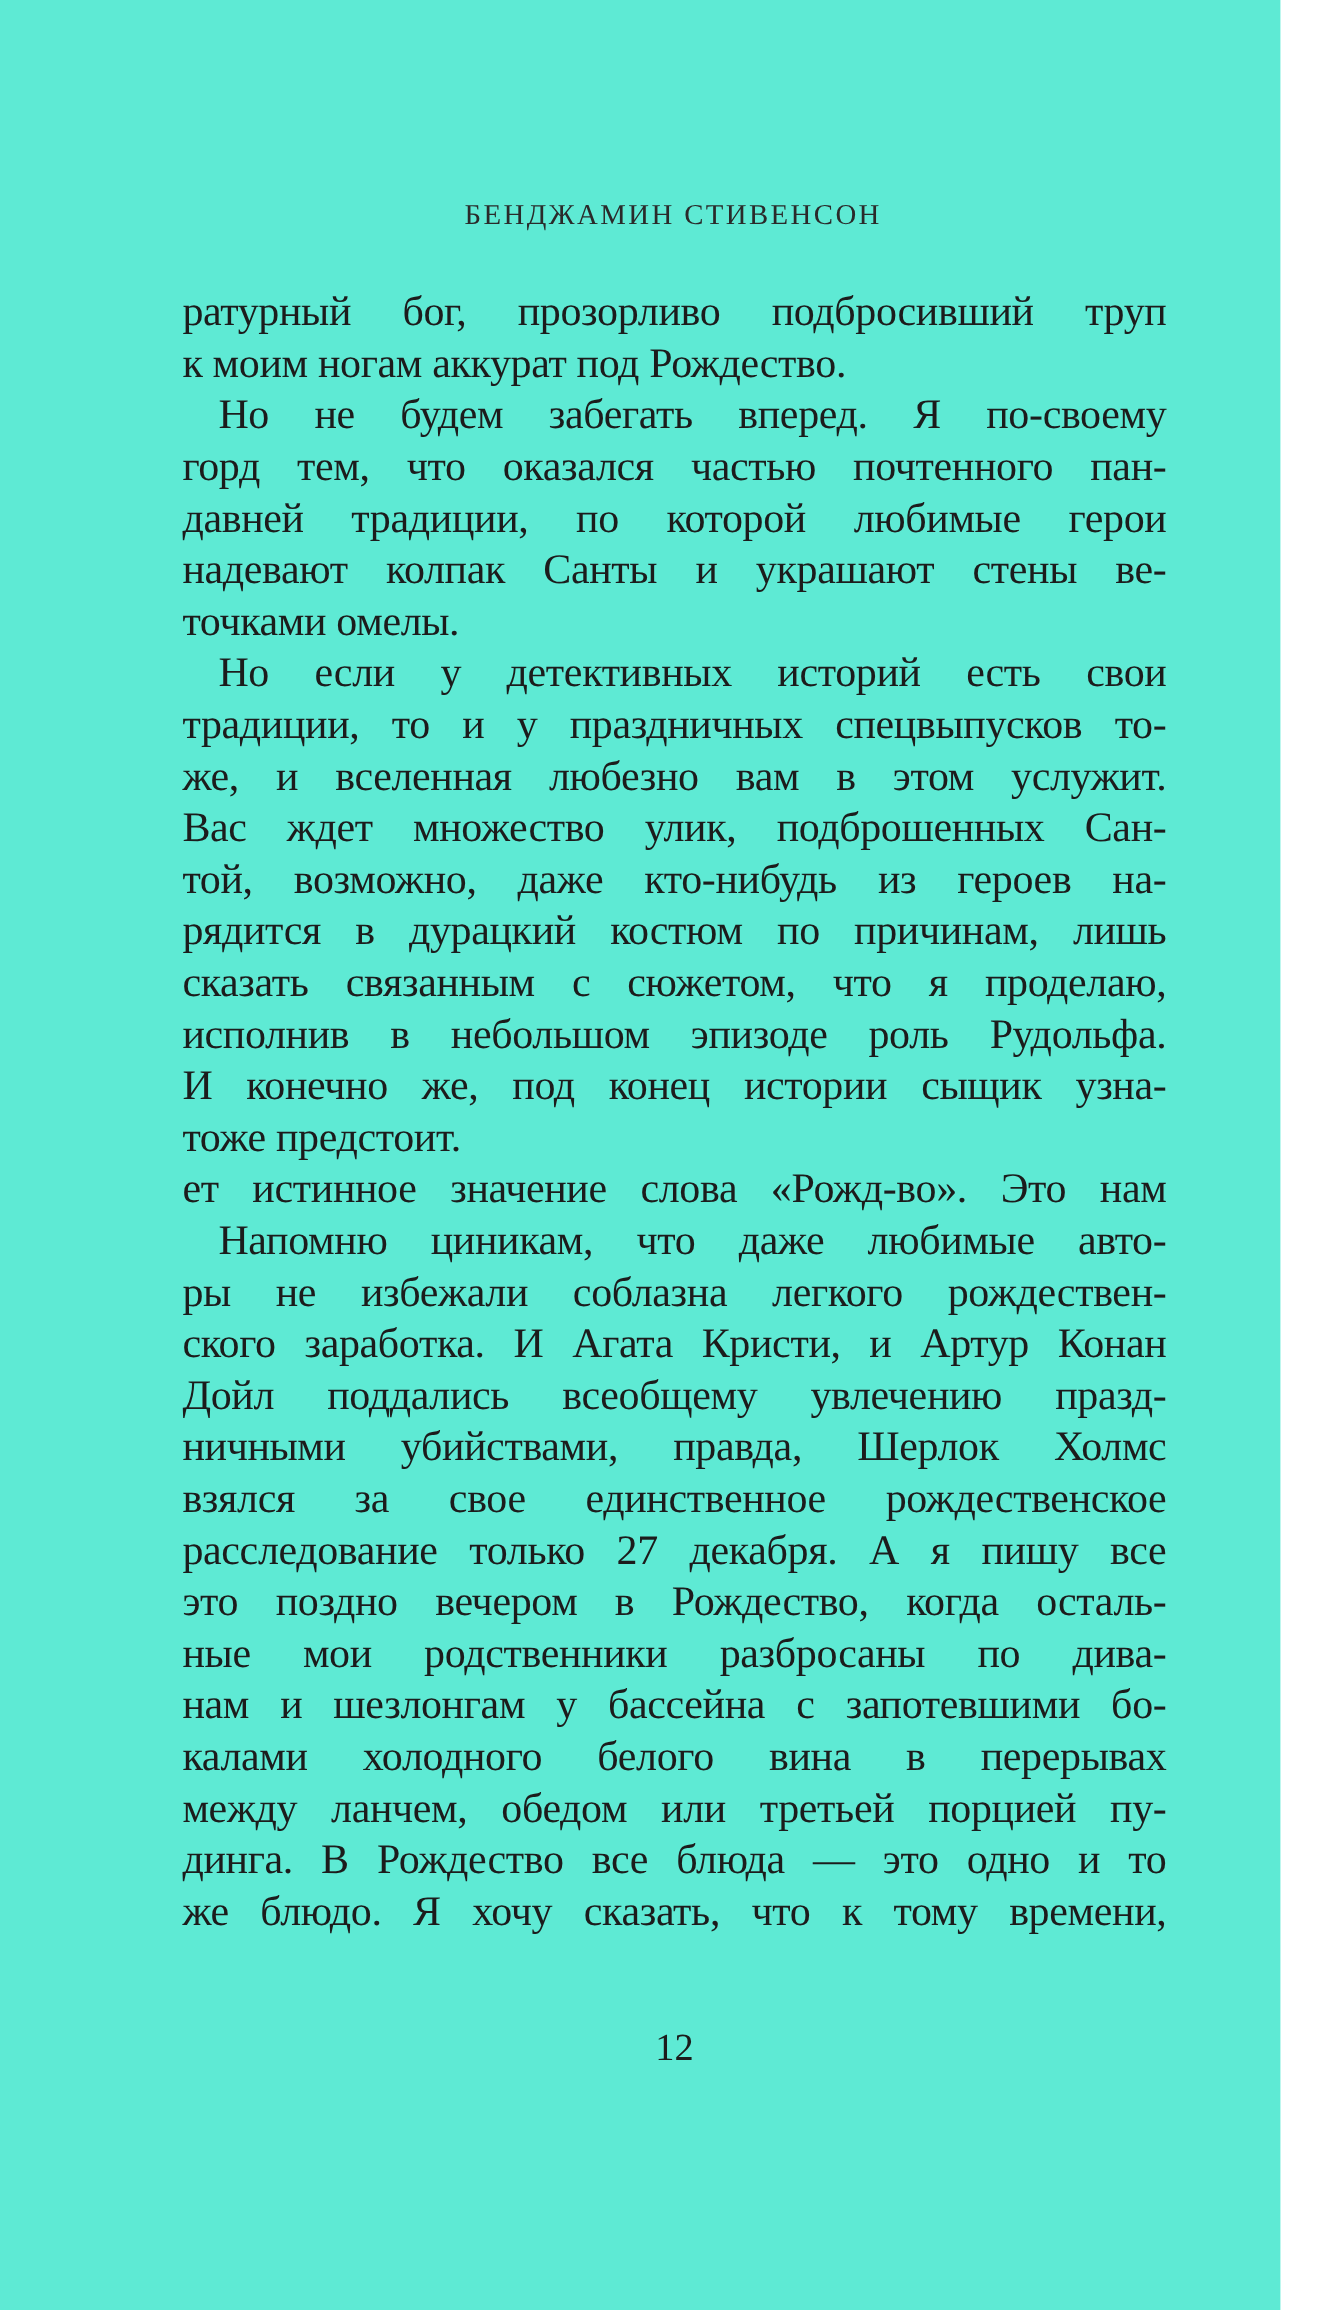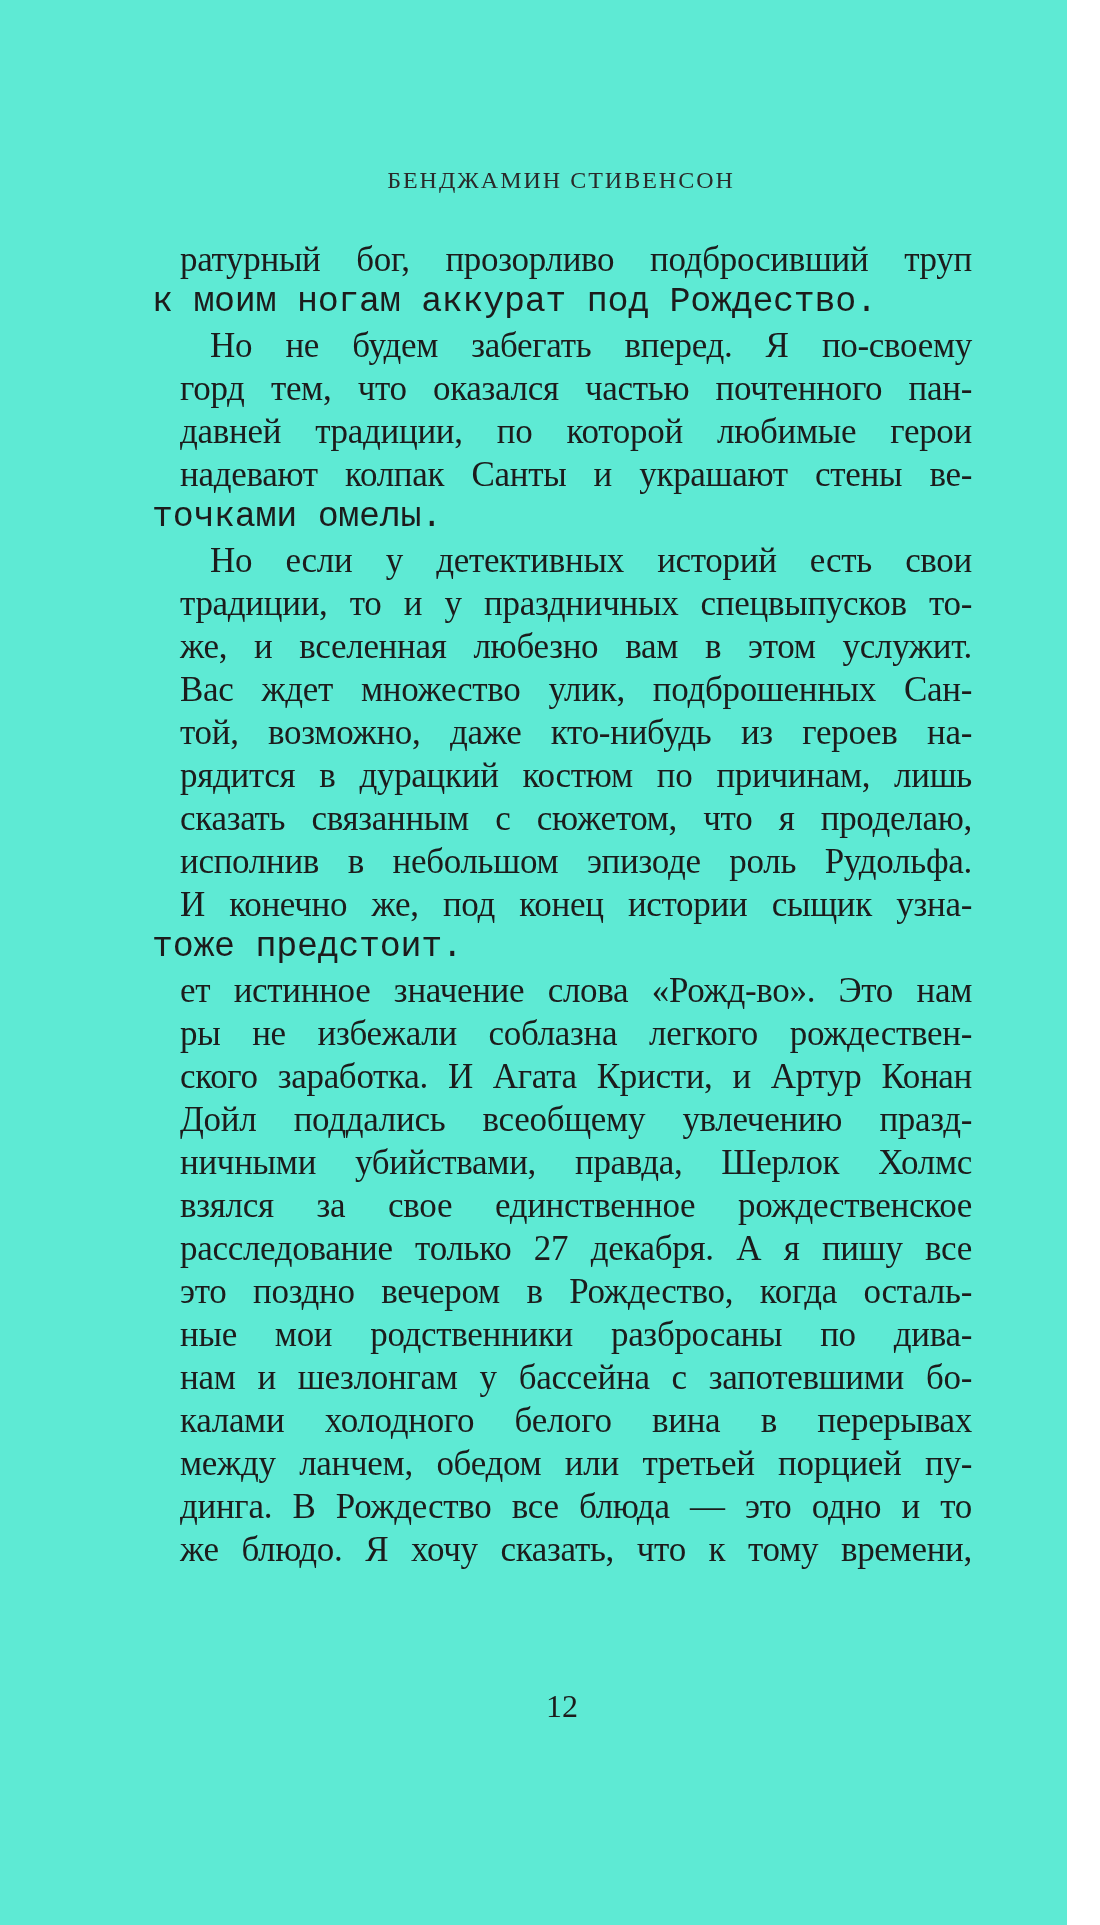--- a/index.html
+++ b/index.html
@@ -37,25 +37,24 @@
   .line {
     height: 43px;
     line-height: 43px;
     font-size: 35px;
     letter-spacing: -0.3px;
     color: #1c1c1c;
     text-align: justify;
     text-align-last: justify;
     white-space: nowrap; 
   }
-  .line.justified { white-space: normal; margin-left: 28px; }
+  .line.justified { white-space: normal; }
   .line.ragged {
     text-align: left;
     text-align-last: left;
-    font-family: Liberation Mono, monospace;
   }
   .line.indent { text-indent: 30px; }
   .page-number {
     position: absolute;
     top: 1688px;
     left: 152px;
     width: 820px;
     text-align: center;
     font-size: 32px;
     line-height: 36px;
@@ -80,20 +79,21 @@
       <div class="line justified">традиции, то и у праздничных спецвыпусков то-</div>
       <div class="line justified">же, и вселенная любезно вам в этом услужит.</div>
       <div class="line justified">Вас ждет множество улик, подброшенных Сан-</div>
       <div class="line justified">той, возможно, даже кто-нибудь из героев на-</div>
       <div class="line justified">рядится в дурацкий костюм по причинам, лишь</div>
       <div class="line justified">сказать связанным с сюжетом, что я проделаю,</div>
       <div class="line justified">исполнив в небольшом эпизоде роль Рудольфа.</div>
       <div class="line justified">И конечно же, под конец истории сыщик узна-</div>
       <div class="line ragged">тоже предстоит.</div>
       <div class="line justified">ет истинное значение слова «Рожд-во». Это нам</div>
+      <div class="line justified indent">Напомню циникам, что даже любимые авто-</div>
       <div class="line justified">ры не избежали соблазна легкого рождествен-</div>
       <div class="line justified">ского заработка. И Агата Кристи, и Артур Конан</div>
       <div class="line justified">Дойл поддались всеобщему увлечению празд-</div>
       <div class="line justified">ничными убийствами, правда, Шерлок Холмс</div>
       <div class="line justified">взялся за свое единственное рождественское</div>
       <div class="line justified">расследование только 27 декабря. А я пишу все</div>
       <div class="line justified">это поздно вечером в Рождество, когда осталь-</div>
       <div class="line justified">ные мои родственники разбросаны по дива-</div>
       <div class="line justified">нам и шезлонгам у бассейна с запотевшими бо-</div>
       <div class="line justified">калами холодного белого вина в перерывах</div>

